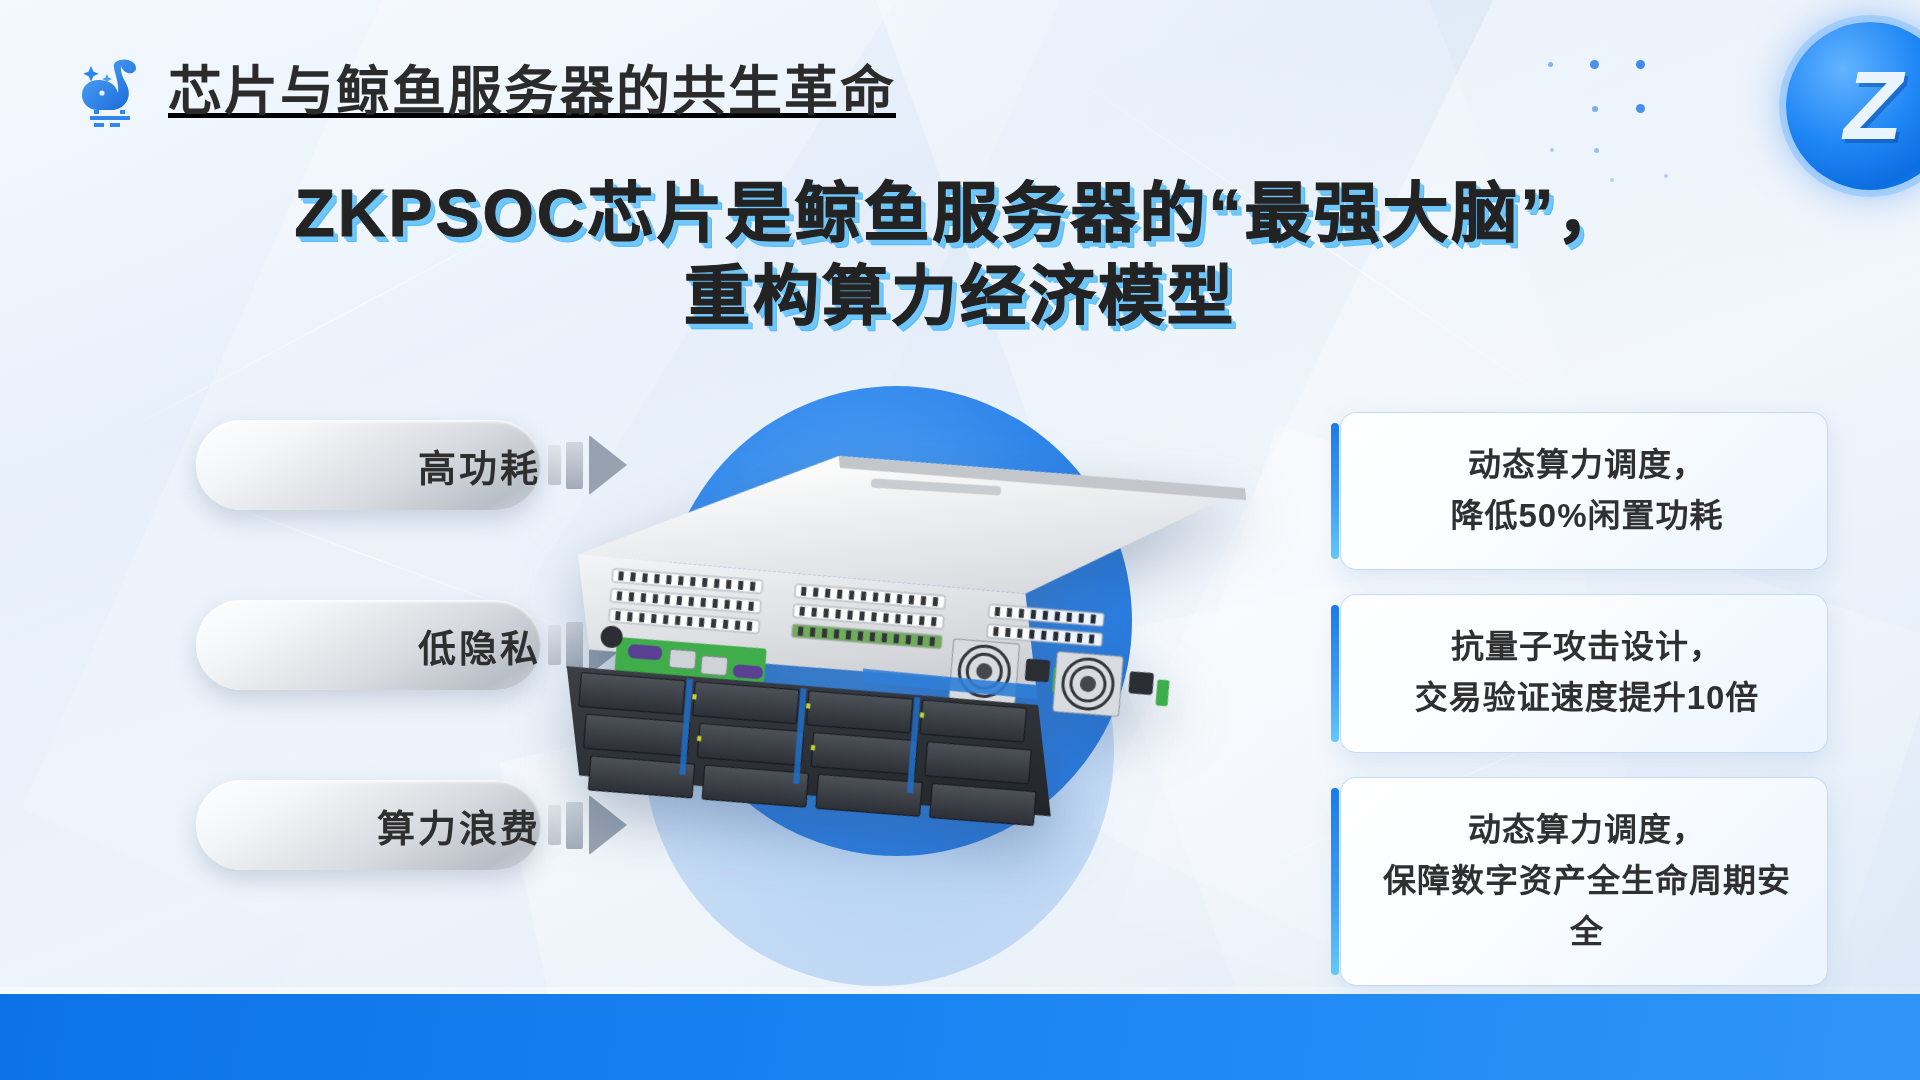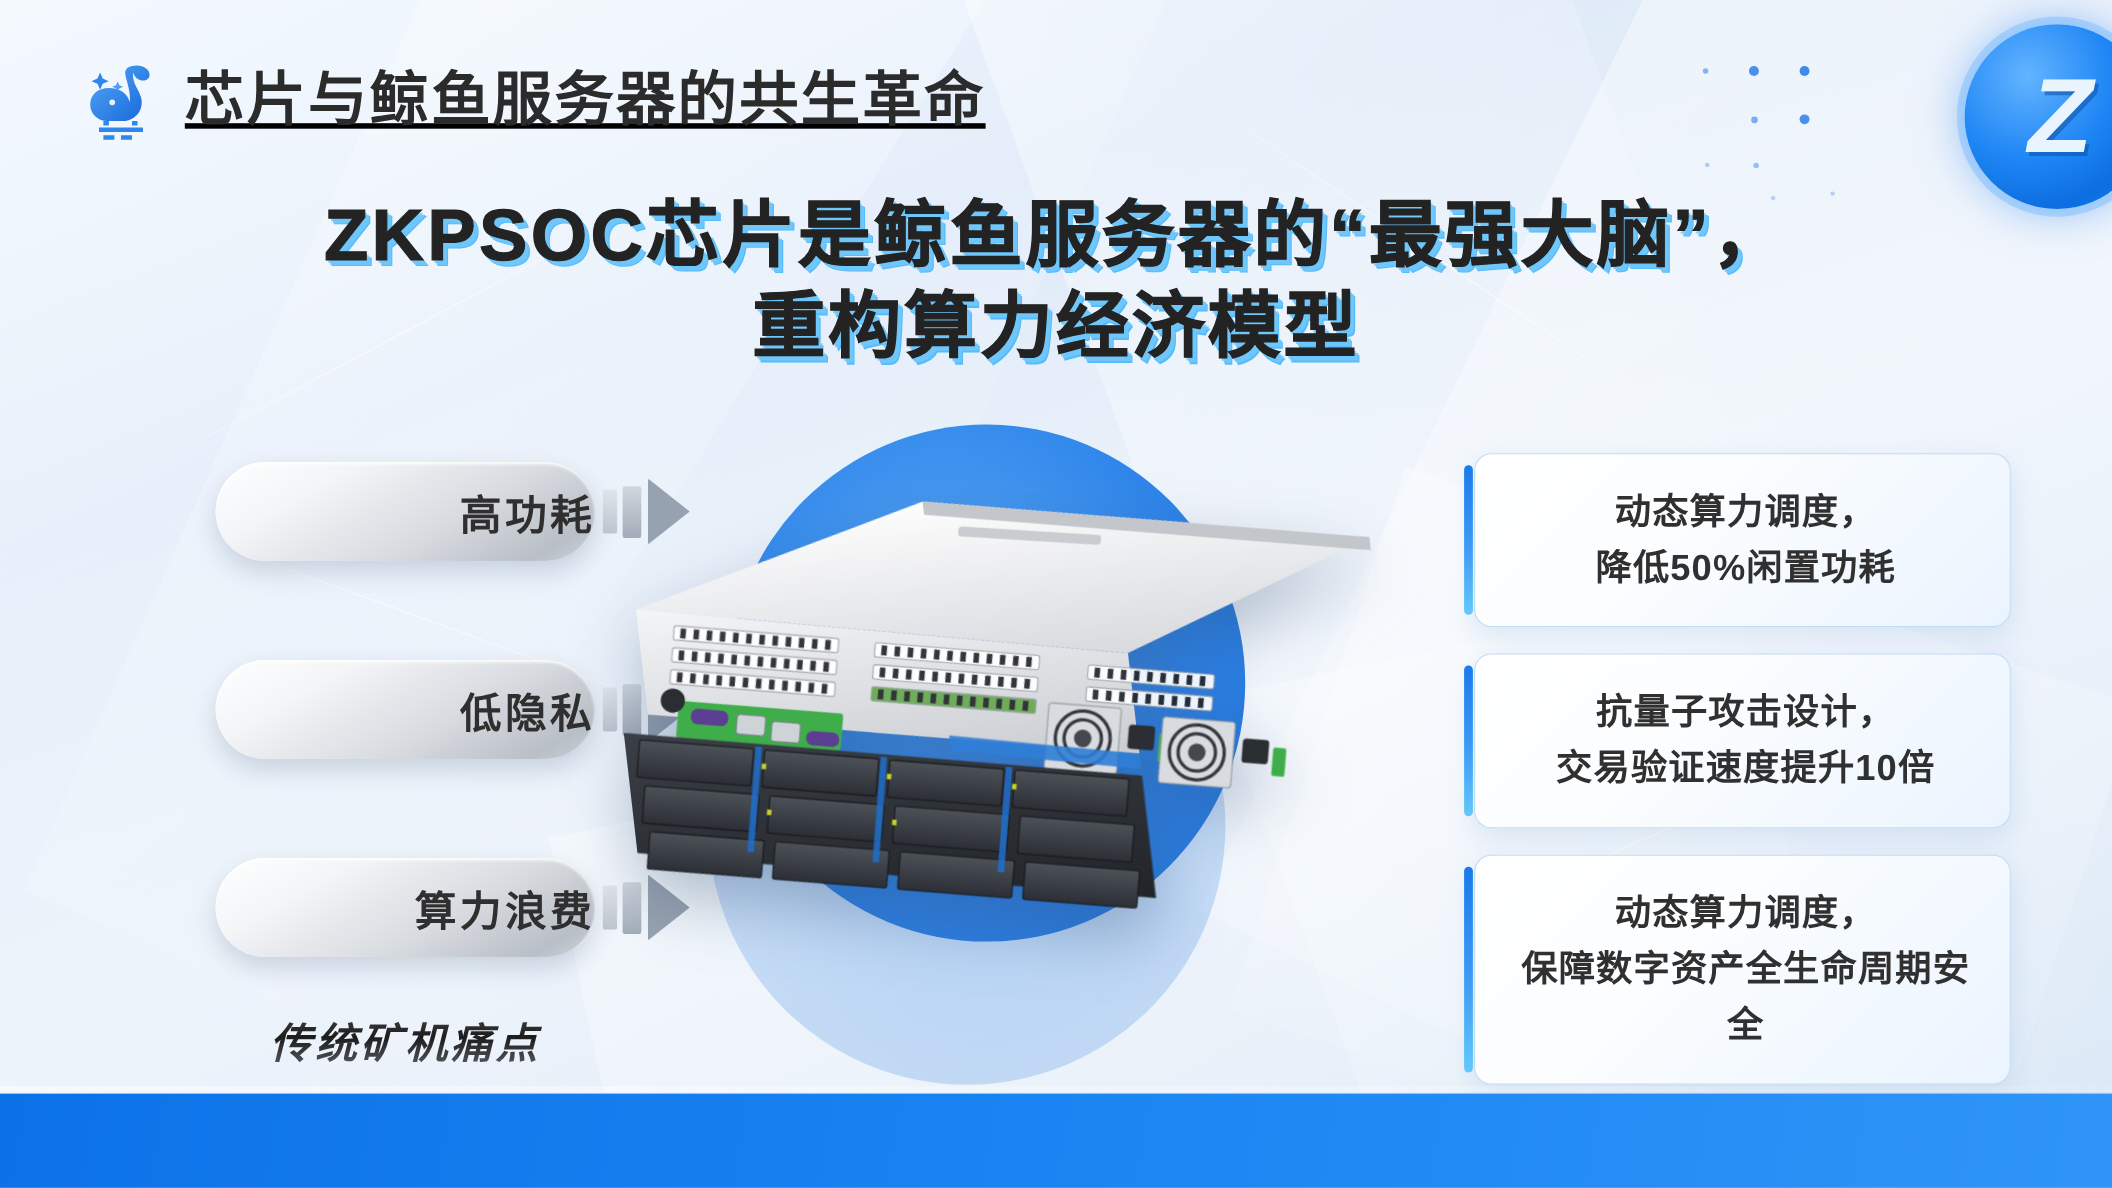--- a/index.html
+++ b/index.html
@@ -238,21 +238,20 @@
 
     <div class="pain-pill">
       <span>算力浪费</span>
       <span class="pain-arrow">
         <i class="b1"></i>
           <i class="b2"></i>
           <i class="tri"></i>
       </span>
     </div>
 
-    <div class="pain-caption">传统矿机痛点</div>
   </div>
 
   <div class="center-stage">
     <div class="blue-circle"></div>
     <div class="blue-circle-2"></div>
 
     <svg class="server" viewBox="0 0 720 420">
       <defs>
         <linearGradient id="topG" x1="0" y1="0" x2="0" y2="1">
           <stop offset="0%" stop-color="#fdfdfd"></stop>

